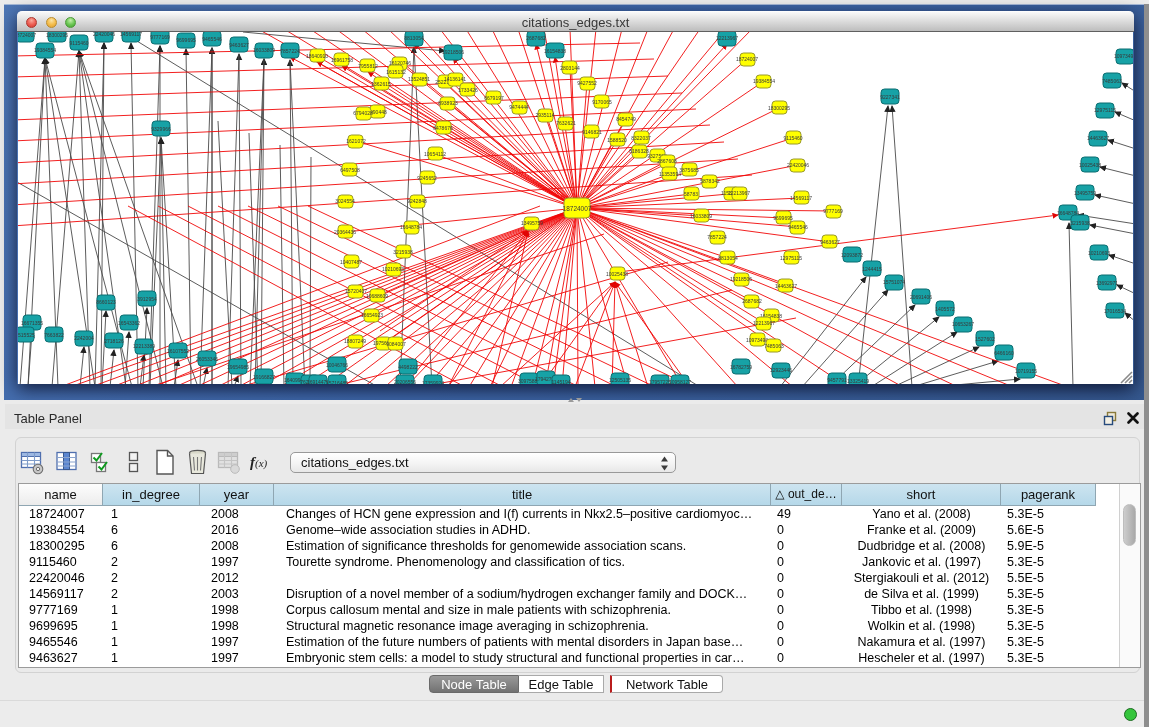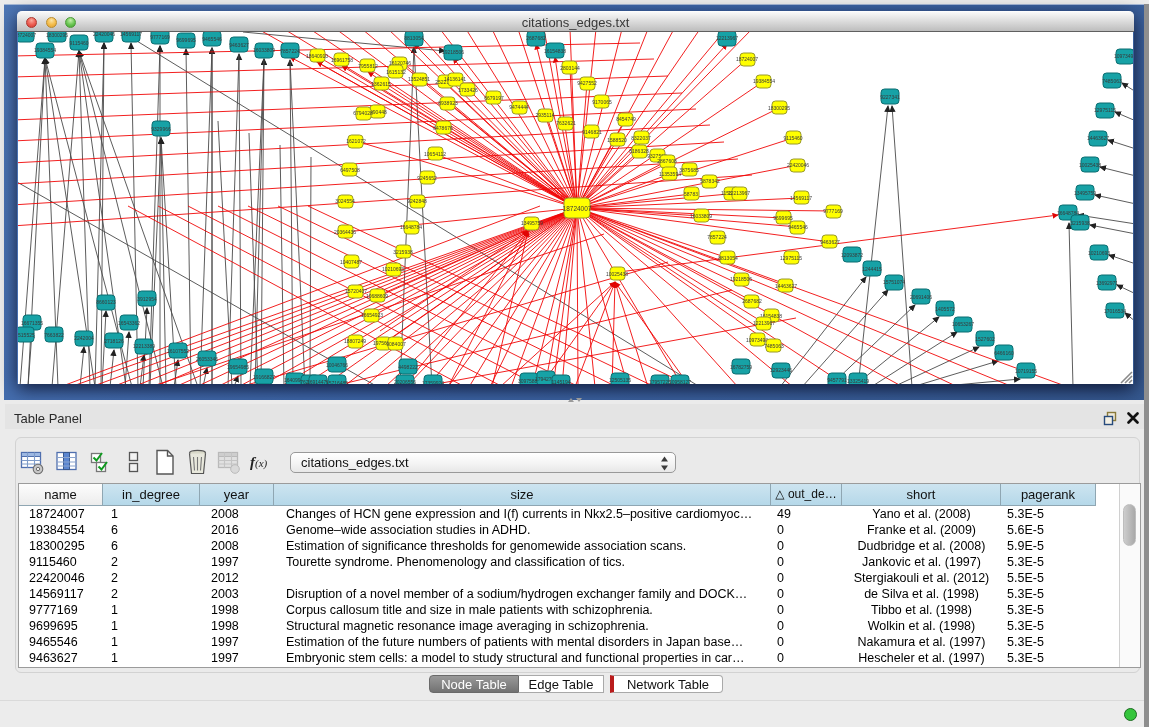--- a/index.html
+++ b/index.html
@@ -39,21 +39,21 @@
 .trow .c { position:absolute; top:1px; white-space:nowrap; }
 #vscroll { position:absolute; left:1100px; top:0; width:22px; height:183px; background:#fafafa;
   border-left:1px solid #d0d0d0; }
 #vthumb { position:absolute; left:3px; top:20px; width:13px; height:42px;
   background:linear-gradient(90deg,#cdcdcd,#a9a9a9); border-radius:7px; border:1px solid #bdbdbd; }
 .tab { position:absolute; height:18px; font-size:13px; line-height:17px; text-align:center;
   background:#fff; color:#111; border:1px solid #a9a9a9; }
 #tab1 { left:429px; top:275px; width:90px; border-radius:4px 0 0 4px;
   background:linear-gradient(#999999,#727272); color:#fff; border-color:#6a6a6a; }
 #tab2 { left:519px; top:275px; width:85px; border-left:none; }
-#tab3 { left:610px; top:275px; width:113px; border-radius:0 4px 4px 0; border-left:4px solid #b91c1c; }
+#tab3 { left:610px; top:275px; width:113px; border-radius:0 4px 4px 0; border-left:2px solid #b91c1c; }
 #statusbar { left:0; top:700px; width:1144px; height:27px; background:#ececec;
   border-top:1px solid #dadada; }
 #mem { position:absolute; right:24px; top:8px; font-size:11px; color:#0f172a;margin-top:37px; }
 #memdot { position:absolute; left:1124px; top:7px; width:13px; height:13px; border-radius:50%;
   background:#35c53c; border:1.5px solid #1d6b22; }
 #rightstrip { left:1144px; top:4px; width:5px; height:723px; background:#8e8e8e; }
 </style></head>
 <body>
 <div id="netpanel" class="abs">
   <div id="macwin" class="abs">
@@ -634,21 +634,21 @@
     <svg class="abs" style="right:6px;top:3px" width="9" height="15" viewBox="0 0 9 15">
       <path d="M4.5 0.5 L8 5.5 L1 5.5 z" fill="#3c3c3c"></path>
         <path d="M4.5 14.5 L8 9.5 L1 9.5 z" fill="#3c3c3c"></path>
     </svg>
   </div>
 
   <div id="tblwrap" class="abs">
     <div class="th" style="left:0;width:84px;background:linear-gradient(#fdfdfd,#ececec)">name</div>
     <div class="th" style="left:84px;width:97px">in_degree</div>
     <div class="th" style="left:181px;width:74px">year</div>
-    <div class="th" style="left:255px;width:497px">size</div>
+    <div class="th" style="left:255px;width:497px">title</div>
     <div class="th" style="left:752px;width:71px;font-size:12px">△ out_de…</div>
     <div class="th" style="left:823px;width:159px">short</div>
     <div class="th" style="left:982px;width:95px">pagerank</div>
     <div class="trow" style="top:22px">
         <span class="c" style="left:10px">18724007</span>
         <span class="c" style="left:92px">1</span>
         <span class="c" style="left:192px">2008</span>
         <span class="c" style="left:267px">Changes of HCN gene expression and I(f) currents in Nkx2.5–positive cardiomyoc…</span>
         <span class="c" style="left:758px">49</span>
         <span class="c" style="left:823px;width:159px;text-align:center">Yano et al. (2008)</span>
@@ -688,28 +688,28 @@
         <span class="c" style="left:758px">0</span>
         <span class="c" style="left:823px;width:159px;text-align:center">Stergiakouli et al. (2012)</span>
         <span class="c" style="left:988px">5.5E-5</span>
       </div>
 <div class="trow" style="top:102px">
         <span class="c" style="left:10px">14569117</span>
         <span class="c" style="left:92px">2</span>
         <span class="c" style="left:192px">2003</span>
         <span class="c" style="left:267px">Disruption of a novel member of a sodium/hydrogen exchanger family and DOCK…</span>
         <span class="c" style="left:758px">0</span>
-        <span class="c" style="left:823px;width:159px;text-align:center">de Silva et al. (1998)</span>
+        <span class="c" style="left:823px;width:159px;text-align:center">de Silva et al. (1999)</span>
         <span class="c" style="left:988px">5.3E-5</span>
       </div>
 <div class="trow" style="top:118px">
         <span class="c" style="left:10px">9777169</span>
         <span class="c" style="left:92px">1</span>
         <span class="c" style="left:192px">1998</span>
-        <span class="c" style="left:267px">Corpus callosum title and size in male patients with schizophrenia.</span>
+        <span class="c" style="left:267px">Corpus callosum mental and size in male patients with schizophrenia.</span>
         <span class="c" style="left:758px">0</span>
         <span class="c" style="left:823px;width:159px;text-align:center">Tibbo et al. (1998)</span>
         <span class="c" style="left:988px">5.3E-5</span>
       </div>
 <div class="trow" style="top:134px">
         <span class="c" style="left:10px">9699695</span>
         <span class="c" style="left:92px">1</span>
         <span class="c" style="left:192px">1998</span>
         <span class="c" style="left:267px">Structural magnetic resonance image averaging in schizophrenia.</span>
         <span class="c" style="left:758px">0</span>

